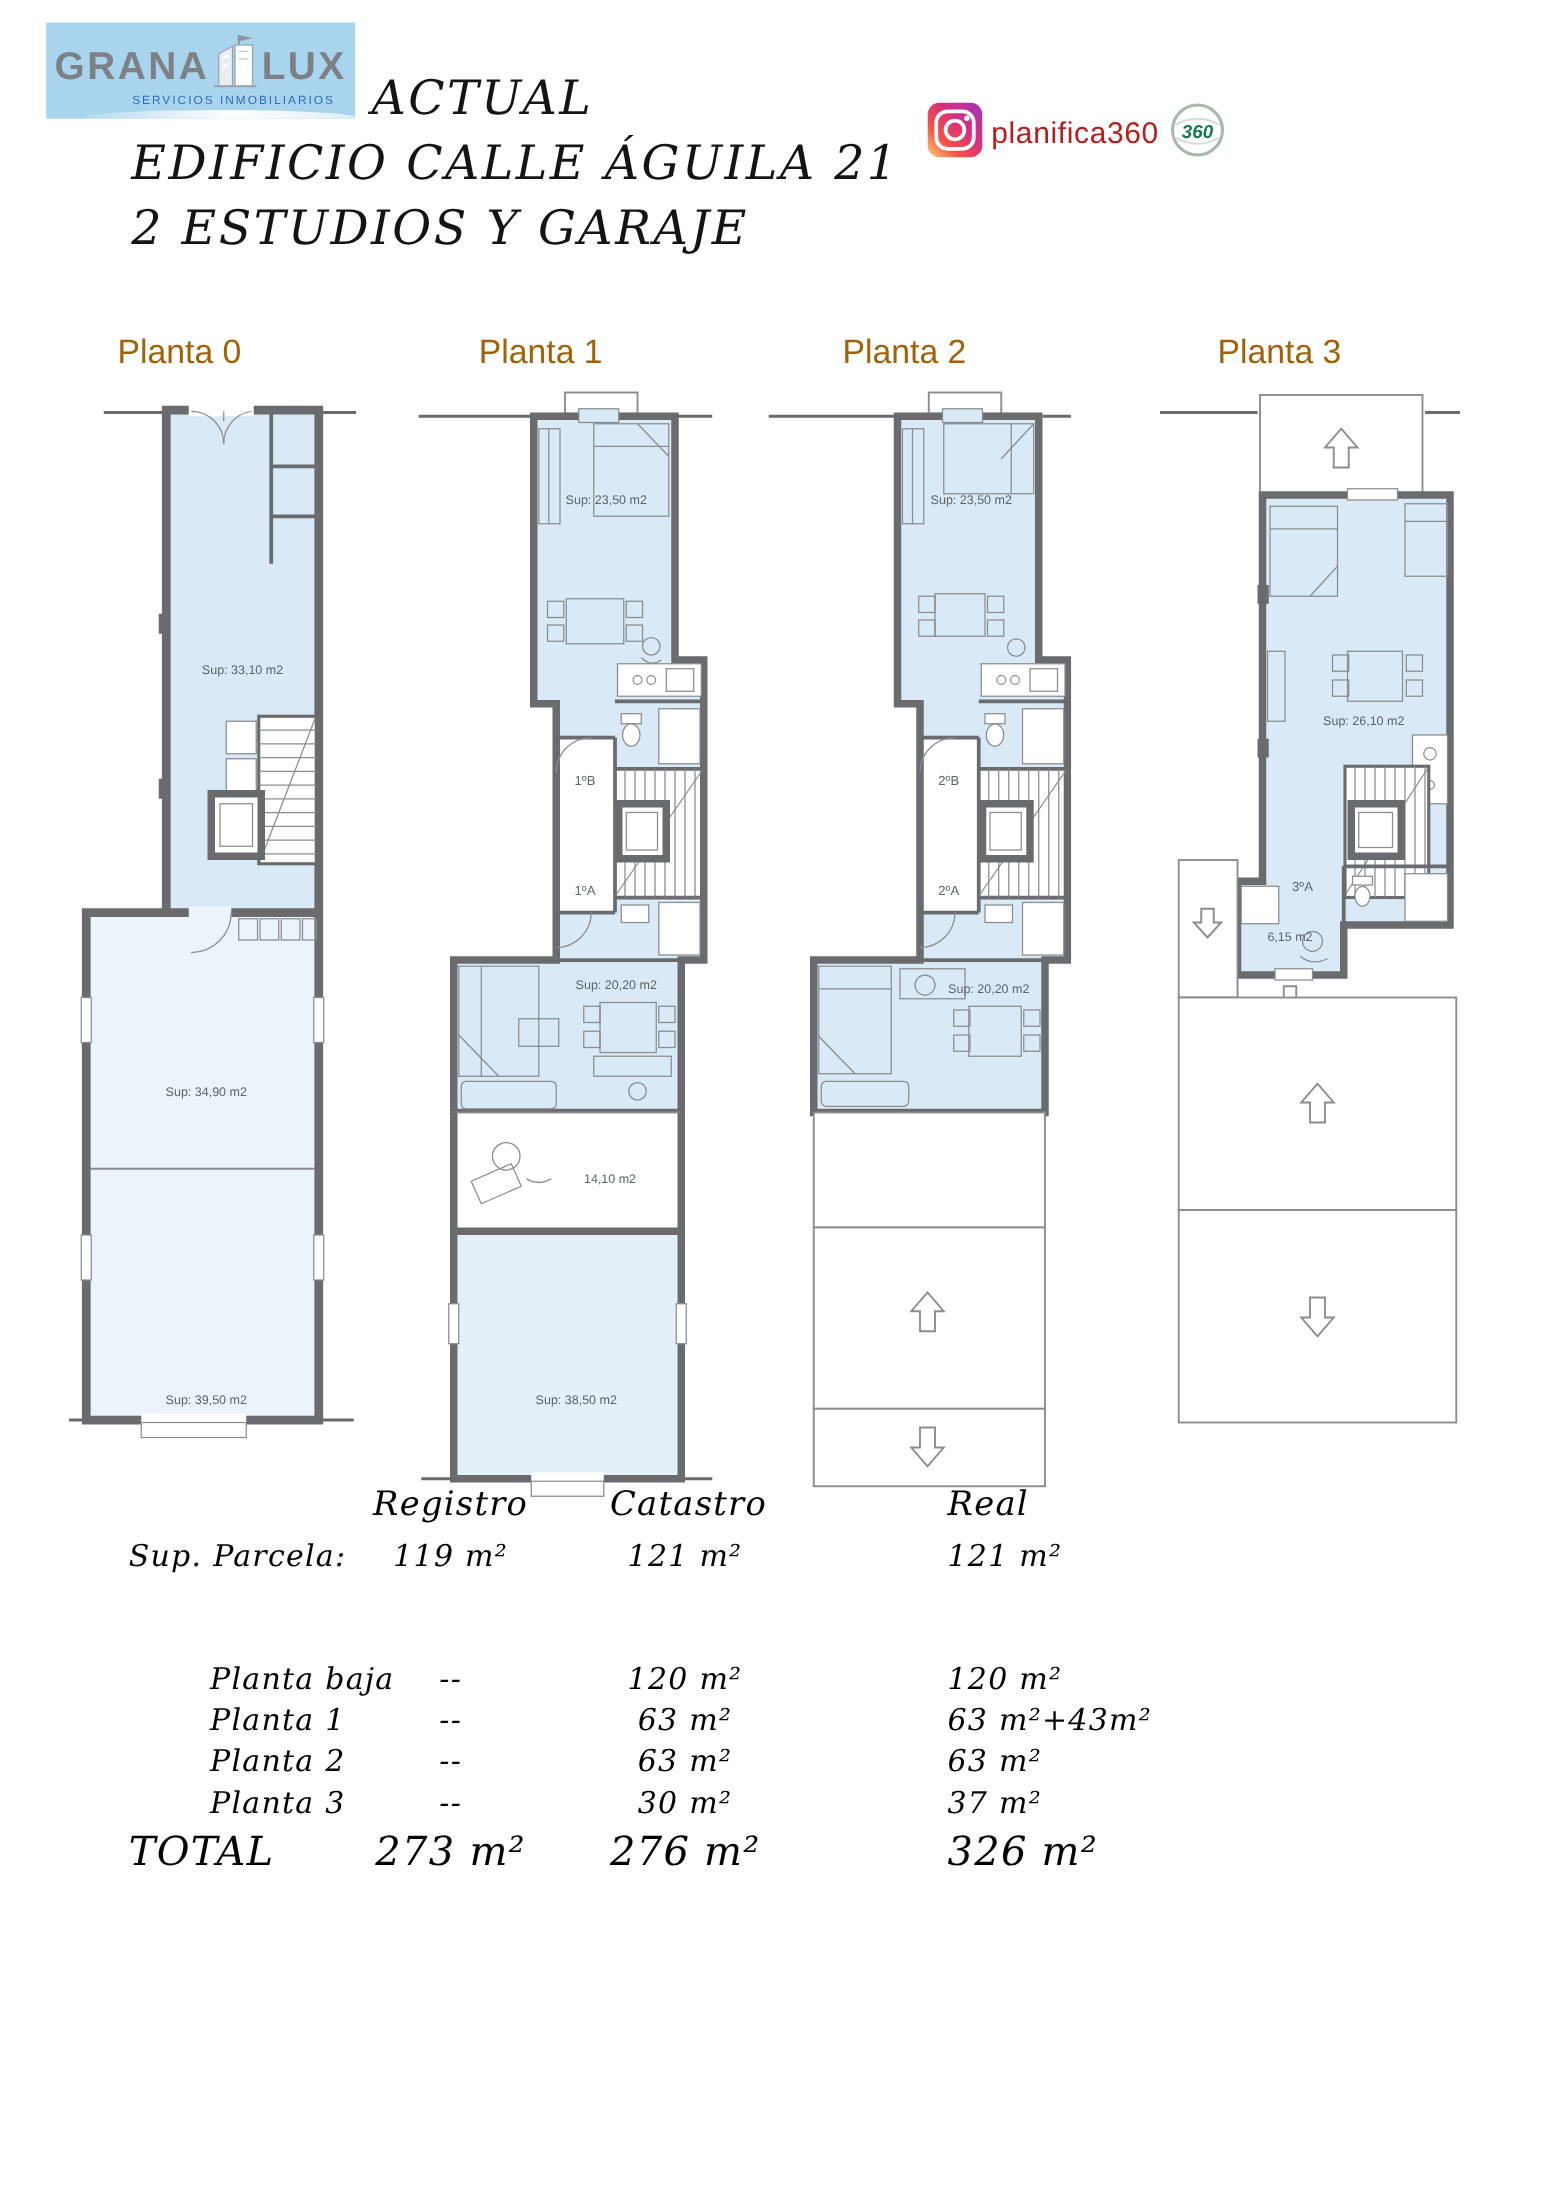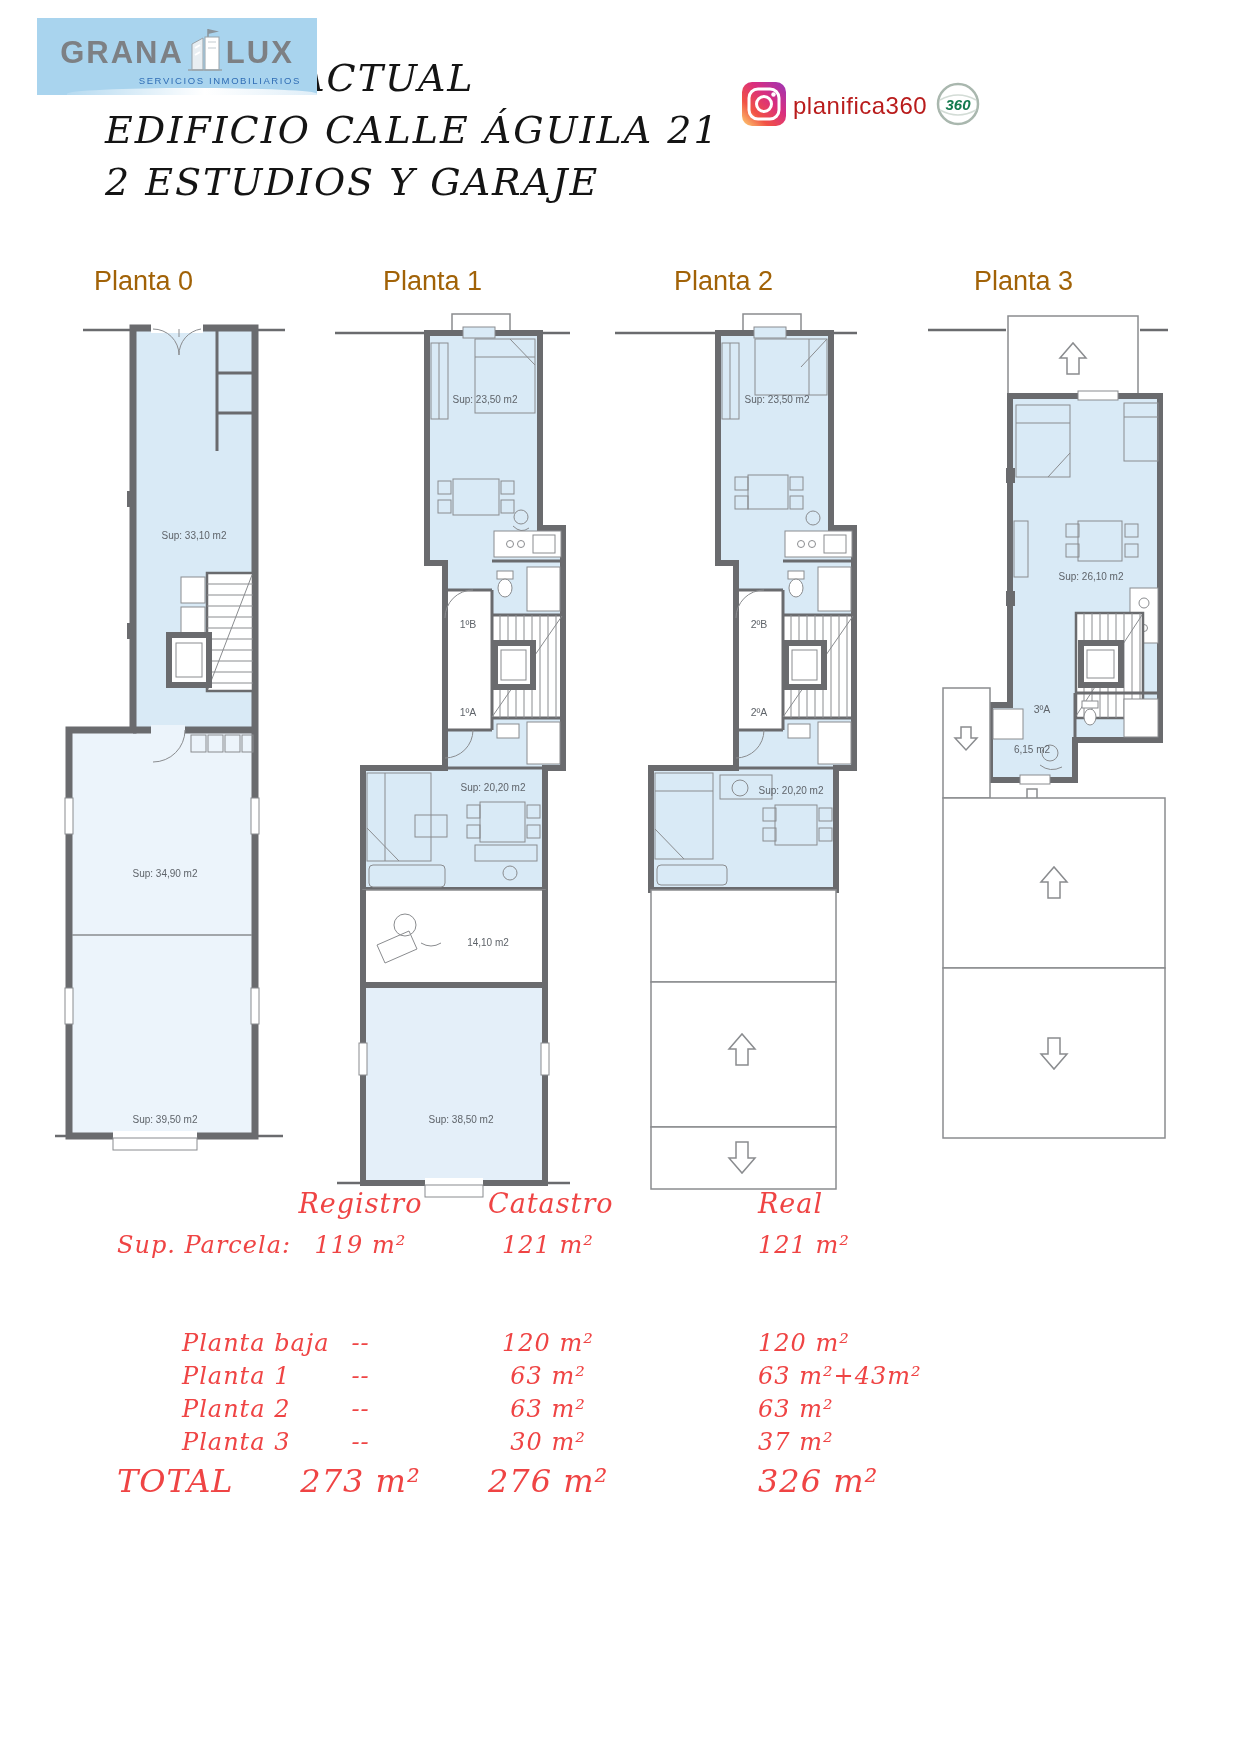--- a/index.html
+++ b/index.html
@@ -2,43 +2,43 @@
 <html><head>
 <meta charset="utf-8">
 <style>
   html,body{margin:0;padding:0;background:#888;}
   .page{position:relative;width:1241px;height:1755px;background:#ffffff;margin:0 auto;
         font-family:"Liberation Sans",sans-serif;overflow:hidden;}
   
   .title-block{position:absolute;left:105px;top:52px;z-index:1;
         font-family:"DejaVu Serif",serif;font-style:italic;color:#141414;
         font-size:38px;line-height:52px;letter-spacing:2px;white-space:nowrap;}
-  .logo{position:absolute;left:37px;top:18px;width:280px;height:77px;background:#a9d4ee;
+  .logo{position:absolute;left:37px;top:18px;width:247px;height:77px;background:#a9d4ee;
         z-index:2;display:flex;flex-direction:column;align-items:center;justify-content:center;}
   .logo-row{display:flex;align-items:center;gap:2px;}
   .logo-word{font-size:31px;font-weight:bold;color:#7d8084;letter-spacing:2px;}
   .logo-tagline{font-size:9.5px;font-weight:normal;color:#2f6db5;letter-spacing:1.6px;
         align-self:flex-end;padding-right:16px;margin-top:-3px;}
   .logo-swoosh{position:absolute;bottom:0;left:30px;right:0;height:7px;
         background:linear-gradient(to right,rgba(255,255,255,.15),#ffffff 55%,#dfeef8);
         border-radius:60%/100% 100% 0 0;}
   .ig-block{position:absolute;left:742px;top:80px;display:flex;align-items:center;gap:7px;z-index:2;}
   .ig-handle{font-size:24px;color:#b91c1c;letter-spacing:.5px;}
   
   .plan-title{position:absolute;top:266px;width:200px;
         font-size:27px;color:#a16207;}
   svg.plan{position:absolute;}
   text.plabel{font-family:"Liberation Sans",sans-serif;font-size:10px;fill:#5f646a;}
   text.unit{font-family:"Liberation Sans",sans-serif;font-size:10.5px;fill:#5f646a;}
   
   .surtable{position:absolute;left:103px;top:1188px;width:900px;height:330px;
-        font-family:"DejaVu Serif",serif;font-style:italic;color:#ef4444;
+        font-family:"DejaVu Serif",serif;font-style:italic;color:#000000;
         font-size:24px;letter-spacing:1px;}
   .trow{position:absolute;left:0;width:100%;height:34px;white-space:nowrap;}
-  .tlabel{position:absolute;left:0;margin-left:14px;}
+  .tlabel{position:absolute;left:0;}
   .tlabel.ind{left:65px;}
   .tcol-reg{position:absolute;left:190px;width:135px;text-align:center;}
   .tcol-cat{position:absolute;left:385px;width:120px;text-align:center;}
   .tcol-real{position:absolute;left:655px;}
   .thead{font-size:27px;}
 </style>
 </head>
 <body>
 
 <div class="page">

